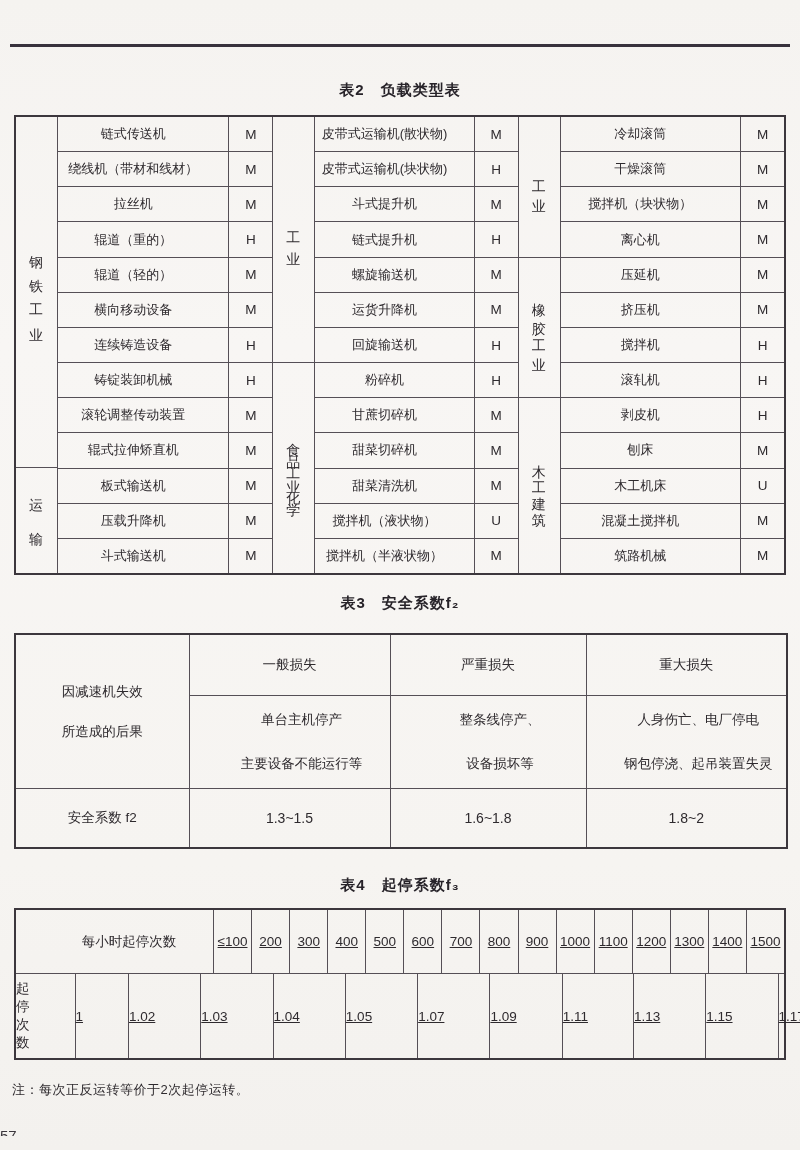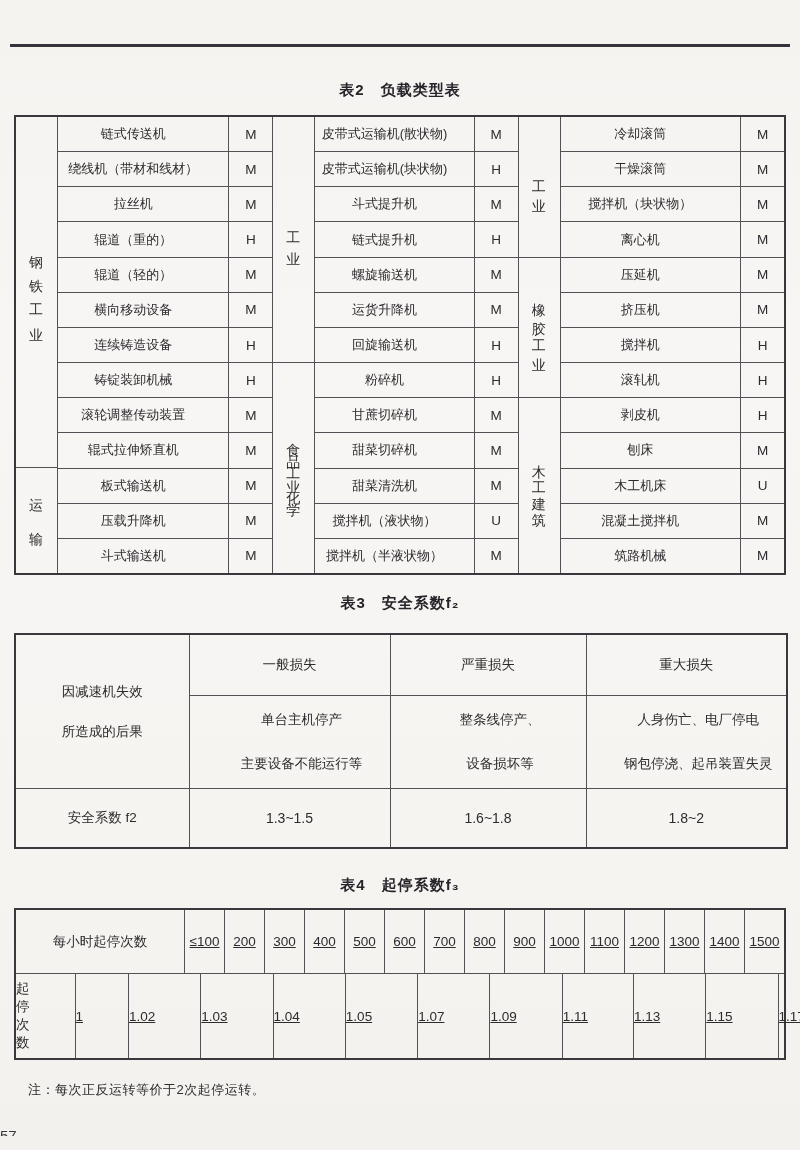--- a/index.html
+++ b/index.html
@@ -63,26 +63,26 @@
   .t3 .cause div + div { margin-top:22px; }
   .t3 .desc  div + div { margin-top:26px; }
   .t3 .fval { font-size:14px; }
 
   
   .t4 {
     position:absolute; top:908px; left:14px; width:772px; height:152px;
     border:2px solid #3c373d; display:flex; flex-direction:column; box-sizing:border-box;
   }
   .t4-row { display:flex; min-height:0; }
-  .t4-head { height:64px; border-bottom:1px solid #554f56; box-sizing:border-box; }
+  .t4-head { height:64px; border-bottom:1px solid #554f56; box-sizing:border-box;padding-left:29px; }
   .t4-body { flex:1;gap:45px; }
   .t4-label { width:168px; display:flex; align-items:center; justify-content:center; font-size:13.5px; box-sizing:border-box; }
   .t4-cell { flex:1; border-left:1px solid #554f56; display:flex; align-items:center; justify-content:center; font-size:13.5px; box-sizing:border-box;text-decoration:underline; }
 
-  .note { position:absolute; top:1081px; left:28px; font-size:13px; color:#2e2a2e; letter-spacing:0.5px; }
+  .note { position:absolute; top:1081px; left:12px; font-size:13px; color:#2e2a2e; letter-spacing:0.5px; }
   .pagenum { position:absolute; top:1127px; left:0; width:100%; height:9px; overflow:hidden; text-align:left; font-size:15px; color:#3a363c; }
 </style>
 </head>
 <body>
 
 <div class="page">
 
   <div class="top-rule"></div>
 
   <div class="tbl-title" id="t2-title">表2　负载类型表</div>

